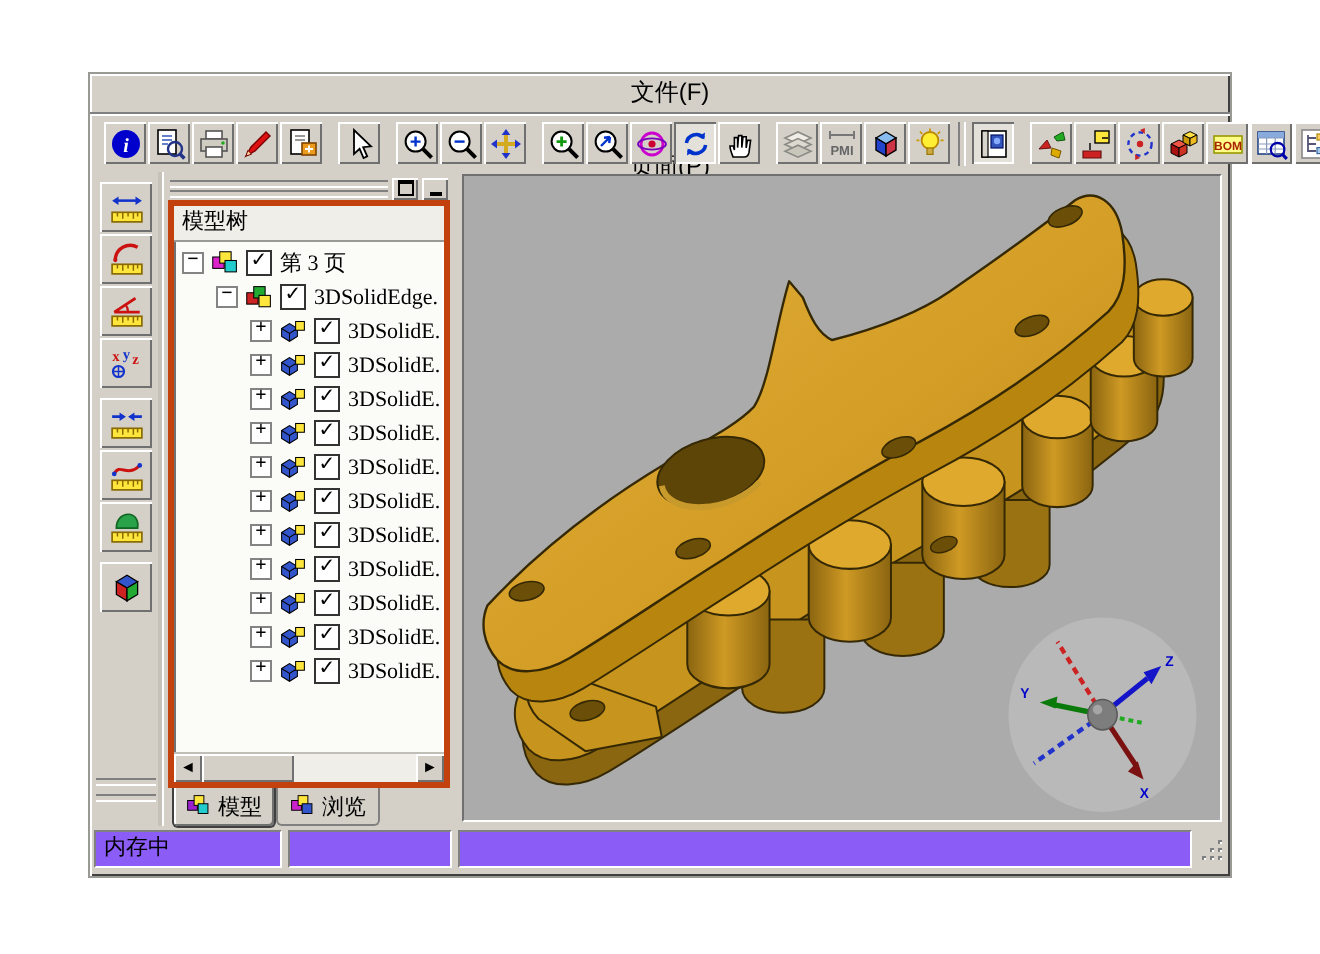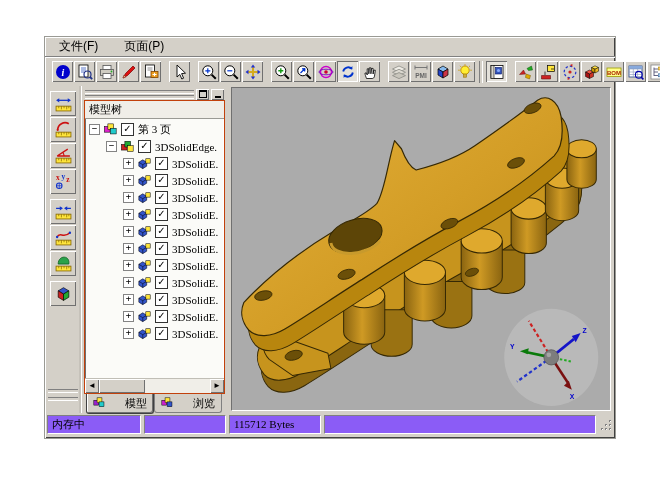--- a/index.html
+++ b/index.html
@@ -4,21 +4,21 @@
 <style>
   html,body{margin:0;padding:0;background:#fff;}
   .page{position:relative;width:660px;height:477px;background:#fff;overflow:hidden;
         font-family:"Liberation Sans","DejaVu Sans",sans-serif;}
   
   .win{position:absolute;left:45px;top:37px;width:570px;height:401px;background:#d4d0c8;
        box-shadow:inset 1px 1px 0 #fff,inset -1px -1px 0 #404040,0 0 0 1px #9a9a94;
        display:flex;flex-direction:column;}
   
   .menubar{height:19px;display:flex;align-items:center;padding-left:10px;gap:18px;
-           border-bottom:1px solid #808080;box-shadow:0 1px 0 #fff;font-size:12px;color:#000;}
+           border-bottom:1px solid #808080;box-shadow:0 1px 0 #fff;font-size:12px;color:#000;flex-direction:column;}
   .menu-item{padding:1px 4px;cursor:default;}
   
   .toolbar{height:29px;display:flex;align-items:center;padding-left:7px;}
   .tb-btn{width:21px;height:21px;flex:0 0 21px;background:#d4d0c8;margin-right:1px;
           box-shadow:inset 1px 1px 0 #fff,inset -1px -1px 0 #707070;
           display:flex;align-items:center;justify-content:center;}
   .tb-btn svg{width:16px;height:16px;display:block;}
   .tb-btn.pressed{box-shadow:inset 1px 1px 0 #707070,inset -1px -1px 0 #fff;background:#e4e1da;}
   .tb-sep{width:7px;height:21px;flex:0 0 7px;}
   .tb-vsep{width:2px;height:22px;flex:0 0 2px;margin:0 3px;
@@ -39,41 +39,41 @@
   .dock-grip{height:12px;display:flex;align-items:center;gap:2px;padding:0 1px;}
   .grip-lines{flex:1;}
   .grip-lines div{height:2px;border-top:1px solid #808080;border-bottom:1px solid #fff;margin:1px 0;}
   .dock-btn{width:13px;height:11px;background:#d4d0c8;flex:0 0 13px;
             box-shadow:inset 1px 1px 0 #fff,inset -1px -1px 0 #707070;
             display:flex;align-items:center;justify-content:center;}
   .dock-btn .sq{width:6px;height:5px;border:1px solid #000;border-top-width:2px;}
   .dock-btn .mini{width:6px;height:2px;background:#000;margin-top:5px;}
   .tree-frame{flex:1;background:#fbfbf8;position:relative;overflow:hidden;
               box-shadow:inset 1px 1px 0 #707070,inset -1px -1px 0 #fff;
-              border:1px solid #c2410c;display:flex;flex-direction:column;}
+              border:3px solid #c2410c;display:flex;flex-direction:column;}
   .tree-header{height:17px;line-height:17px;padding-left:4px;font-size:11px;color:#000;
                background:#f0eee8;border-bottom:1px solid #9a9a94;}
   .tree-body{flex:1;overflow:hidden;padding-top:2px;}
   .tree-row{height:17px;display:flex;align-items:center;font-size:11px;white-space:nowrap;}
   .expander{width:9px;height:9px;flex:0 0 9px;border:1px solid #848484;background:#fff;
             font-size:9px;line-height:7px;text-align:center;color:#000;margin-right:3px;
             font-family:"DejaVu Sans Mono",monospace;}
   .node-icon{width:15px;height:14px;flex:0 0 15px;margin-right:3px;}
   .cbx{width:11px;height:11px;flex:0 0 11px;border:1px solid #333;background:#fff;margin-right:4px;
        font-size:10px;line-height:10px;text-align:center;font-weight:bold;color:#000;}
   .node-label{font-family:"Liberation Serif","DejaVu Serif",serif;color:#000;}
   .hscroll{height:14px;display:flex;align-items:stretch;border-top:1px solid #c0beb6;}
   .hs-btn{width:14px;flex:0 0 14px;background:#d4d0c8;
           box-shadow:inset 1px 1px 0 #fff,inset -1px -1px 0 #707070;
           font-size:8px;line-height:14px;text-align:center;color:#000;}
   .hs-track{flex:1;background:#f0eee8;position:relative;}
   .hs-thumb{position:absolute;left:0;top:0;bottom:0;width:46px;background:#d4d0c8;
             box-shadow:inset 1px 1px 0 #fff,inset -1px -1px 0 #707070;}
   .tabs{height:19px;display:flex;padding-left:2px;}
-  .tab{display:flex;align-items:center;gap:19px;padding:0 6px;font-size:11px;height:18px;
+  .tab{display:flex;align-items:center;gap:3px;padding:0 6px;font-size:11px;height:18px;
        background:#d4d0c8;border:1px solid #808080;border-top:none;
        border-bottom-left-radius:3px;border-bottom-right-radius:3px;color:#000;}
   .tab.active{box-shadow:inset -1px -1px 0 #707070,inset 1px 0 0 #fff;border-color:#404040;height:19px;}
   .tab svg{width:13px;height:13px;}
   
   .splitter{width:4px;flex:0 0 4px;}
   .view-wrap{flex:1;padding:1px 4px 2px 0;display:flex;}
   .view{flex:1;background:#ababab;position:relative;overflow:hidden;
         border-top:1px solid #707070;border-left:1px solid #707070;
         border-right:1px solid #fff;border-bottom:1px solid #fff;}
@@ -634,21 +634,20 @@
               <text x="284" y="258" font-size="7" font-weight="bold" fill="#0000cc">Y</text>
             </g>
           </svg>
         </div>
       </div>
     </div>
 
     <div class="statusbar">
       <div class="sb-field sb-1">内存中</div>
       <div class="sb-field sb-2"></div>
-      <div class="sb-field sb-3">115712 Bytes</div>
       <div class="sb-field sb-4"></div>
       <div class="sb-grip">
         <svg viewBox="0 0 14 17" width="14" height="17">
           <g fill="#808080">
             <rect x="10" y="12" width="2" height="2"></rect>
               <rect x="6" y="12" width="2" height="2"></rect>
               <rect x="2" y="12" width="2" height="2"></rect>
             <rect x="10" y="8" width="2" height="2"></rect>
               <rect x="6" y="8" width="2" height="2"></rect>
             <rect x="10" y="4" width="2" height="2"></rect>

